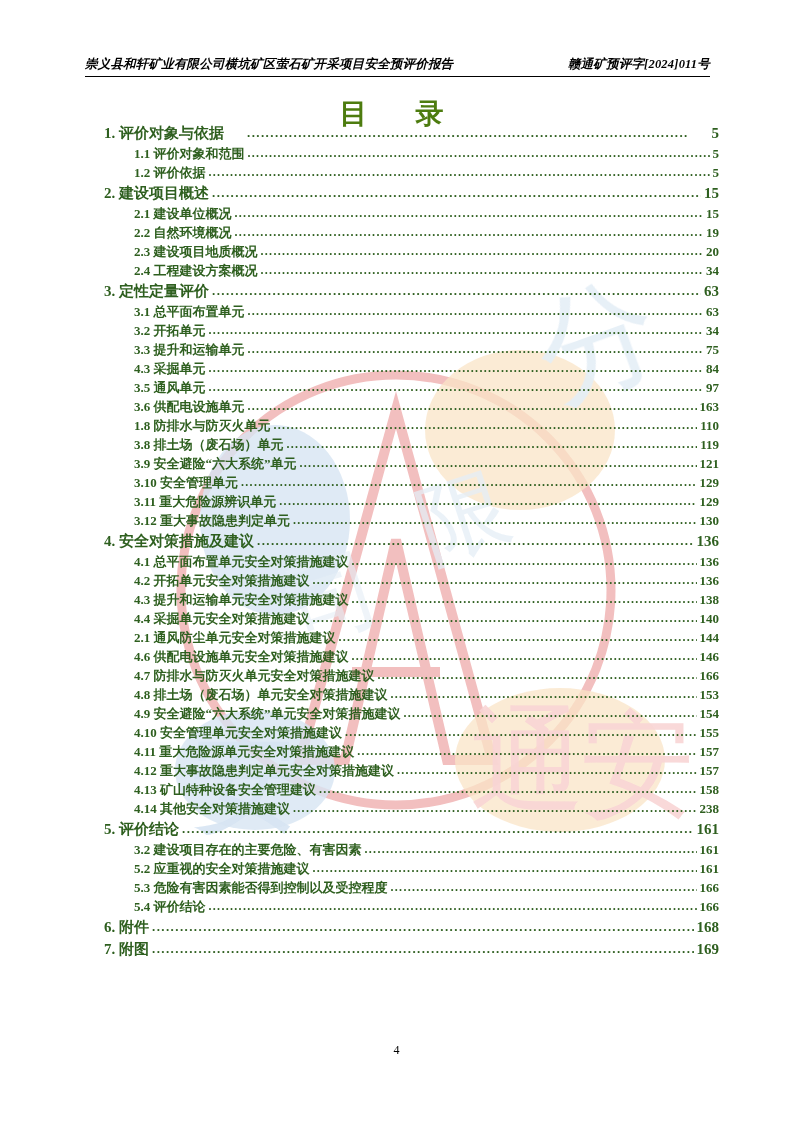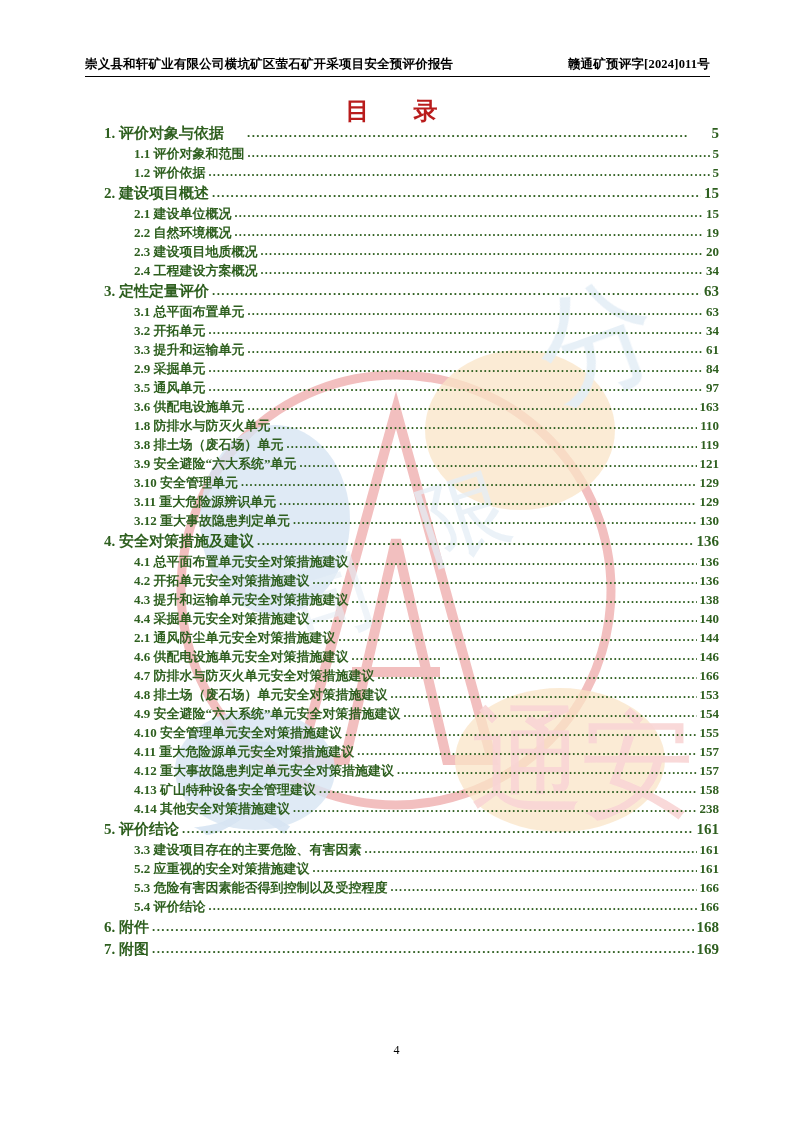--- a/index.html
+++ b/index.html
@@ -40,40 +40,41 @@
     z-index: 3;
   }
   .header-row {
     display: flex;
     justify-content: space-between;
     align-items: baseline;
     font-size: 12.5px;
     font-weight: bold;
     color: #000;
     font-family: "Liberation Serif", "DejaVu Serif", serif;
+    font-style: italic;
   }
   .header-left { letter-spacing: 0.2px; }
   .header-right { letter-spacing: 0.2px; }
   .header-rule {
     margin-top: 3px;
     border-bottom: 1px solid #000;
     width: 100%;
   }
 
   
   .toc-title {
     position: absolute;
     top: 95px;
     left: 0;
     width: 793px;
     text-align: center;
-    font-size: 24px;
+    font-size: 28px;
     font-weight: bold;
     letter-spacing: 10px;
-    color: #b91c1c;
+    color: #4d7c0f;
     z-index: 3;
   }
 
   
   .toc {
     position: absolute;
     left: 104px;
     top: 123px;
     width: 615px;
     z-index: 3;
@@ -228,24 +229,24 @@
         <span class="page-num">63</span>
       </div>
       <div class="toc-entry lvl2">
         <span class="label">3.2 开拓单元</span>
         <span class="dots">....................................................................................................................................................</span>
         <span class="page-num">34</span>
       </div>
       <div class="toc-entry lvl2">
         <span class="label">3.3 提升和运输单元</span>
         <span class="dots">....................................................................................................................................................</span>
-        <span class="page-num">61</span>
-      </div>
-      <div class="toc-entry lvl2">
-        <span class="label">2.9 采掘单元</span>
+        <span class="page-num">75</span>
+      </div>
+      <div class="toc-entry lvl2">
+        <span class="label">4.3 采掘单元</span>
         <span class="dots">....................................................................................................................................................</span>
         <span class="page-num">84</span>
       </div>
       <div class="toc-entry lvl2">
         <span class="label">3.5 通风单元</span>
         <span class="dots">....................................................................................................................................................</span>
         <span class="page-num">97</span>
       </div>
       <div class="toc-entry lvl2">
         <span class="label">3.6 供配电设施单元</span>
@@ -356,21 +357,21 @@
         <span class="label">4.14 其他安全对策措施建议</span>
         <span class="dots">....................................................................................................................................................</span>
         <span class="page-num">238</span>
       </div>
       <div class="toc-entry lvl1">
         <span class="label">5. 评价结论</span>
         <span class="dots">....................................................................................................................................................</span>
         <span class="page-num">161</span>
       </div>
       <div class="toc-entry lvl2">
-        <span class="label">3.3 建设项目存在的主要危险、有害因素</span>
+        <span class="label">3.2 建设项目存在的主要危险、有害因素</span>
         <span class="dots">....................................................................................................................................................</span>
         <span class="page-num">161</span>
       </div>
       <div class="toc-entry lvl2">
         <span class="label">5.2 应重视的安全对策措施建议</span>
         <span class="dots">....................................................................................................................................................</span>
         <span class="page-num">161</span>
       </div>
       <div class="toc-entry lvl2">
         <span class="label">5.3 危险有害因素能否得到控制以及受控程度</span>

